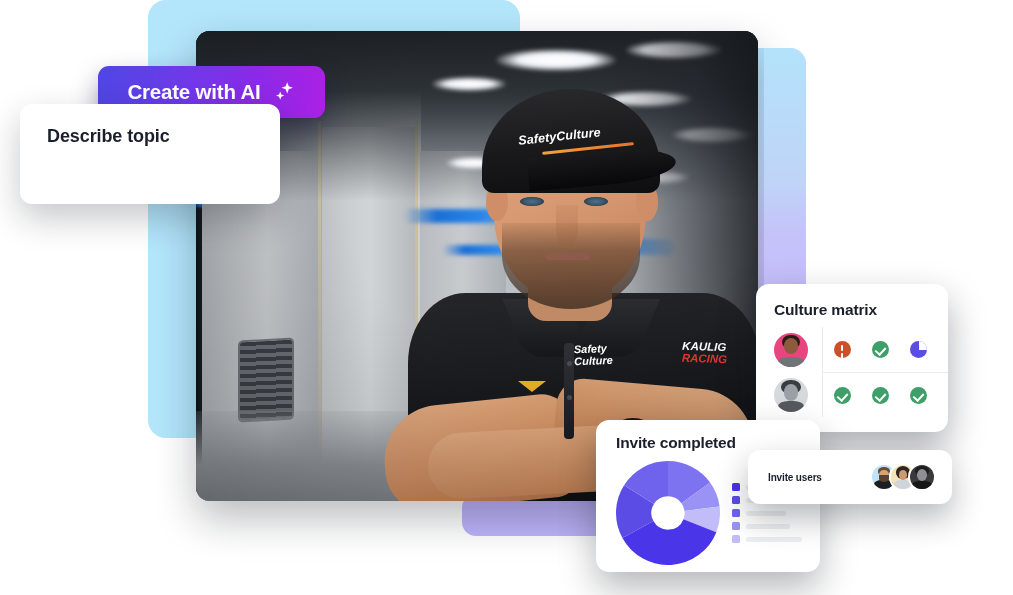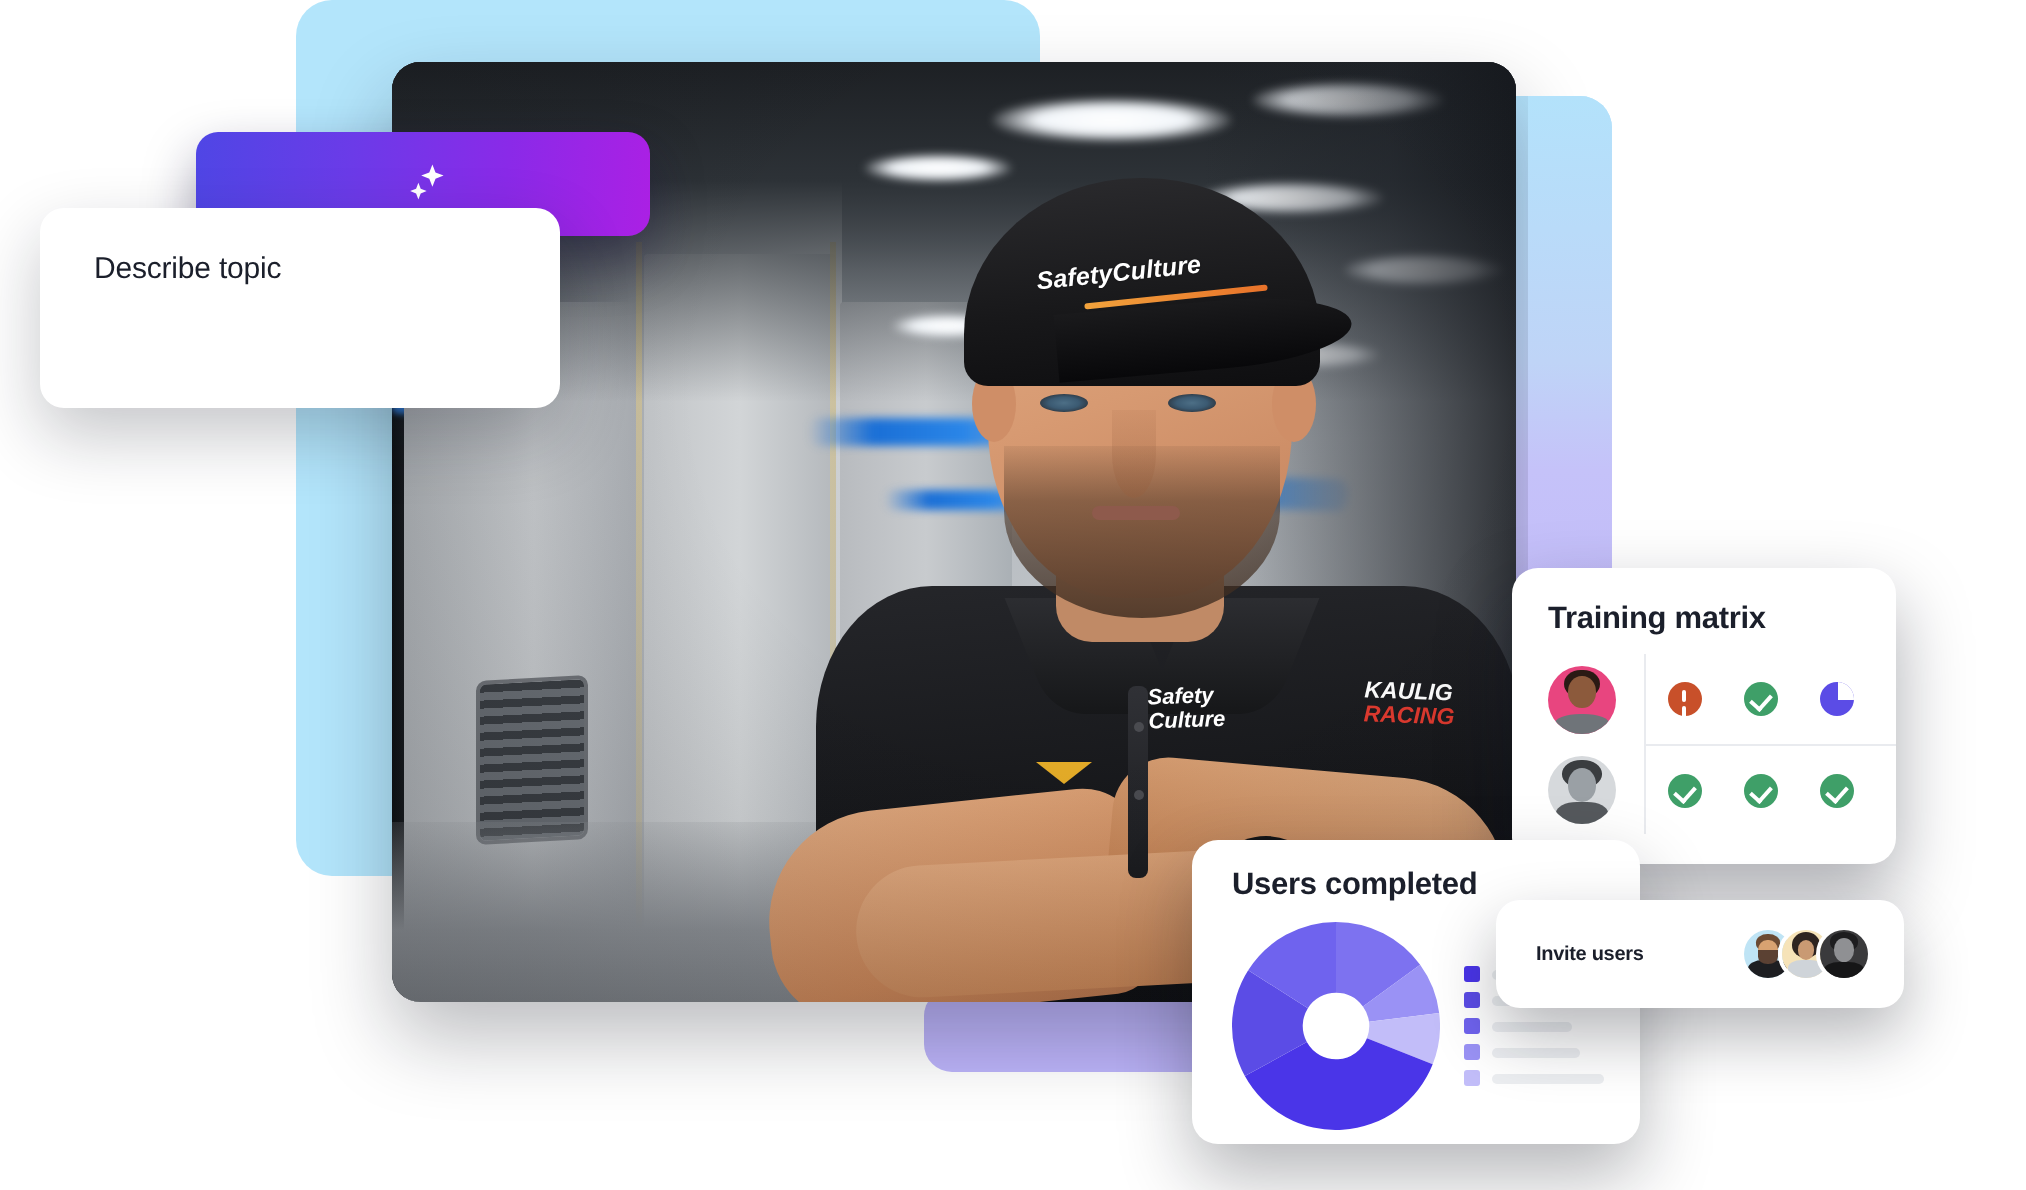--- a/index.html
+++ b/index.html
@@ -312,22 +312,22 @@
     position: absolute;
     left: 20px; top: 104px;
     width: 260px; height: 100px;
     background: #ffffff;
     border-radius: 12px;
     box-shadow: 0 14px 34px rgba(16,20,34,0.24);
     padding: 22px 27px 0 27px;
     box-sizing: border-box;
   }
   .topic-label {
-    font-size: 15px;
-    font-weight: 400;
+    font-size: 18px;
+    font-weight: 700;
     color: #1b1f2b;
     letter-spacing: -0.1px;
   }
   .topic-input {
     margin-top: 12px;
     width: 206px;
     height: 34px;
     box-sizing: border-box;
     border: 1px solid #dcdfe4;
     border-radius: 7px;
@@ -606,34 +606,35 @@
         <div class="cap-brim"></div>
       </div>
 
       <div class="photo-shade"></div>
     </div>
   </div>
 
   <div class="back-card-right"></div>
 
   <button class="ai-btn">
+    <span class="ai-btn-label">Create with AI</span>
     <span>
       <svg class="sparkle-icon" viewBox="0 0 26 26" aria-hidden="true">
         <path d="M17.2 3.2l1.55 4.05L22.8 8.8l-4.05 1.55L17.2 14.4l-1.55-4.05L11.6 8.8l4.05-1.55z" fill="#ffffff"></path>
         <path d="M10.2 12.4l1.15 3.0 3.0 1.15-3.0 1.15-1.15 3.0-1.15-3.0-3.0-1.15 3.0-1.15z" fill="#ffffff"></path>
       </svg>
     </span>
   </button>
 
   <div class="topic-card">
     <div class="topic-label">Describe topic</div>
   </div>
 
   <div class="matrix-card">
-    <div class="matrix-title">Training matrix</div>
+    <div class="matrix-title">Culture matrix</div>
     <div class="matrix-rows">
 
       <div class="matrix-row">
         <div class="mx-avatar">
           <div class="face av-pink">
             <div class="bg"></div>
               <div class="shoulders"></div>
               <div class="hair"></div>
               <div class="skin"></div>
           </div>
@@ -660,21 +661,21 @@
           <span class="status status-check"></span>
           <span class="status status-check"></span>
           <span class="status status-check"></span>
         </div>
       </div>
 
     </div>
   </div>
 
   <div class="donut-card">
-    <div class="donut-title">Users completed</div>
+    <div class="donut-title">Invite completed</div>
     <div class="donut-body">
       <svg class="donut-svg" id="donut" width="104" height="104" viewBox="0 0 104 104">
           <path d="M 52 0 A 52 52 0 0 1 94.06888370749726 21.435166880791396 L 65.46204278639912 42.219253401853244 A 16.64 16.64 0 0 0 52 35.36 Z" fill="#7d72f0"></path>
           <path d="M 94.06888370749726 21.435166880791396 A 52 52 0 0 1 103.58996446835285 45.48267185465618 L 68.50878862987291 49.914454993489976 A 16.64 16.64 0 0 0 65.46204278639912 42.219253401853244 Z" fill="#9a92f5"></path>
           <path d="M 103.58996446835285 45.48267185465618 A 52 52 0 0 1 100.34837726618908 71.14247673960325 L 67.4714807251805 58.12559255667304 A 16.64 16.64 0 0 0 68.50878862987291 49.914454993489976 Z" fill="#c2bdf9"></path>
           <path d="M 100.34837726618908 71.14247673960325 A 52 52 0 0 1 6.432052637719103 77.05119105328922 L 37.418256844070115 60.01638113705255 A 16.64 16.64 0 0 0 67.4714807251805 58.12559255667304 Z" fill="#4a35e8"></path>
           <path d="M 6.432052637719103 77.05119105328922 A 52 52 0 0 1 8.094947873895208 24.137006661092187 L 37.95038331964646 43.0838421315495 A 16.64 16.64 0 0 0 37.418256844070115 60.01638113705255 Z" fill="#5b4ce6"></path>
           <path d="M 8.094947873895208 24.137006661092187 A 52 52 0 0 1 51.99999999999999 0 L 52 35.36 A 16.64 16.64 0 0 0 37.95038331964646 43.0838421315495 Z" fill="#6f63ee"></path>
         </svg>
       <div class="legend" id="donut-legend">

